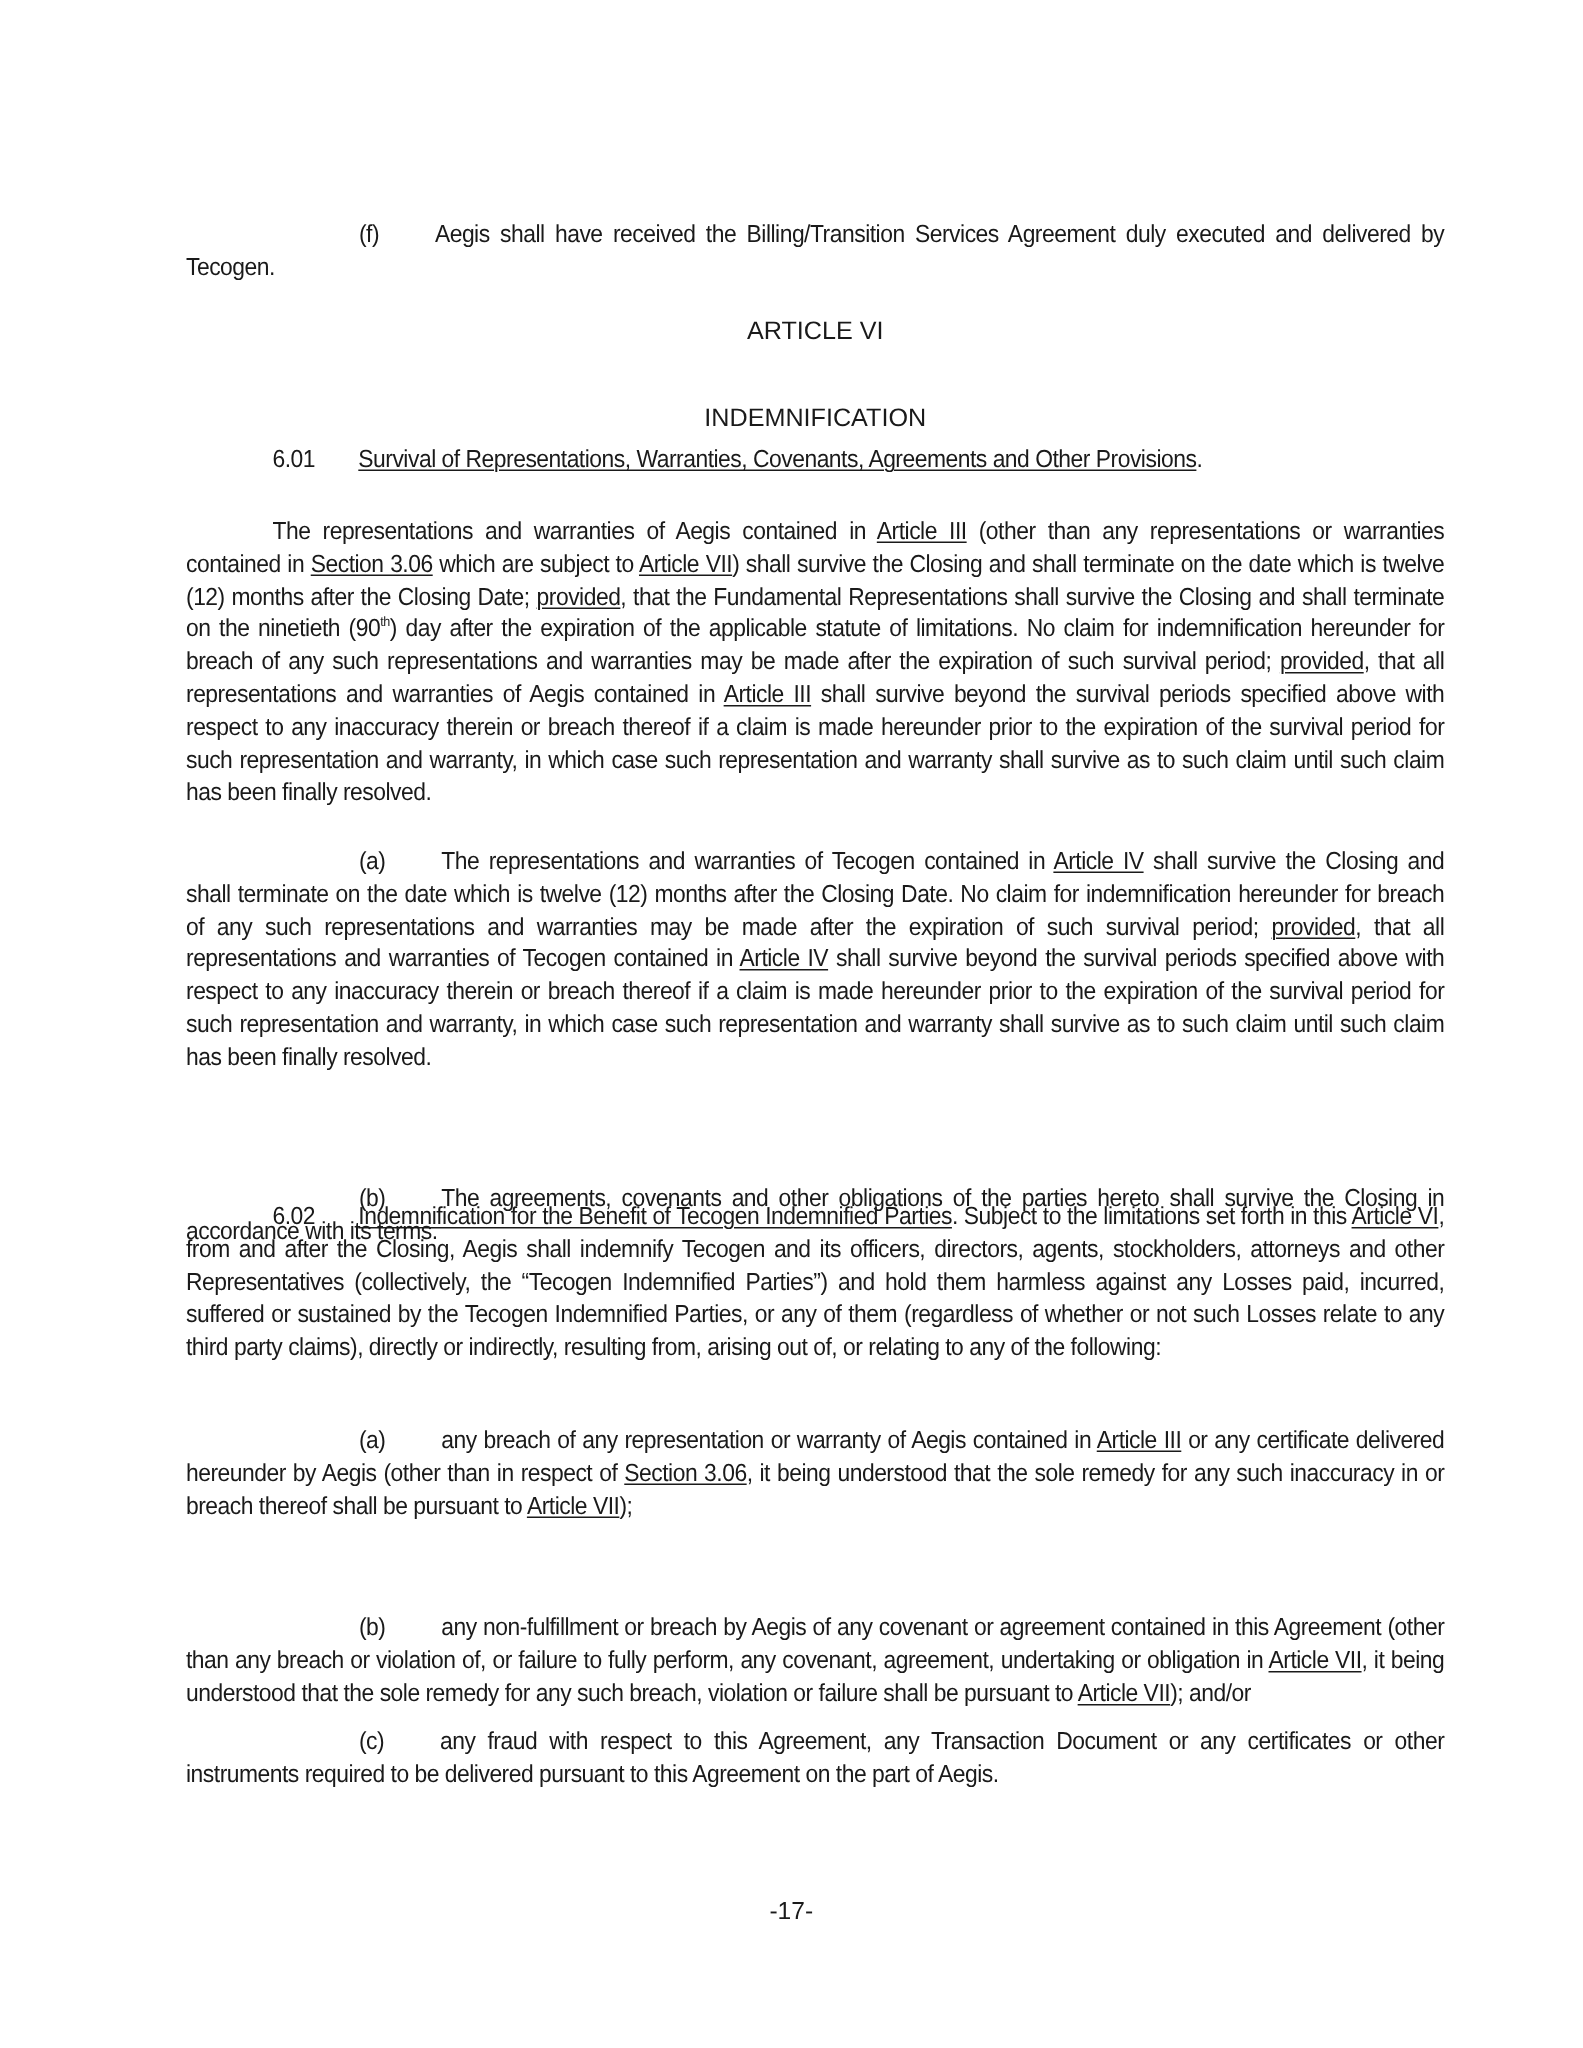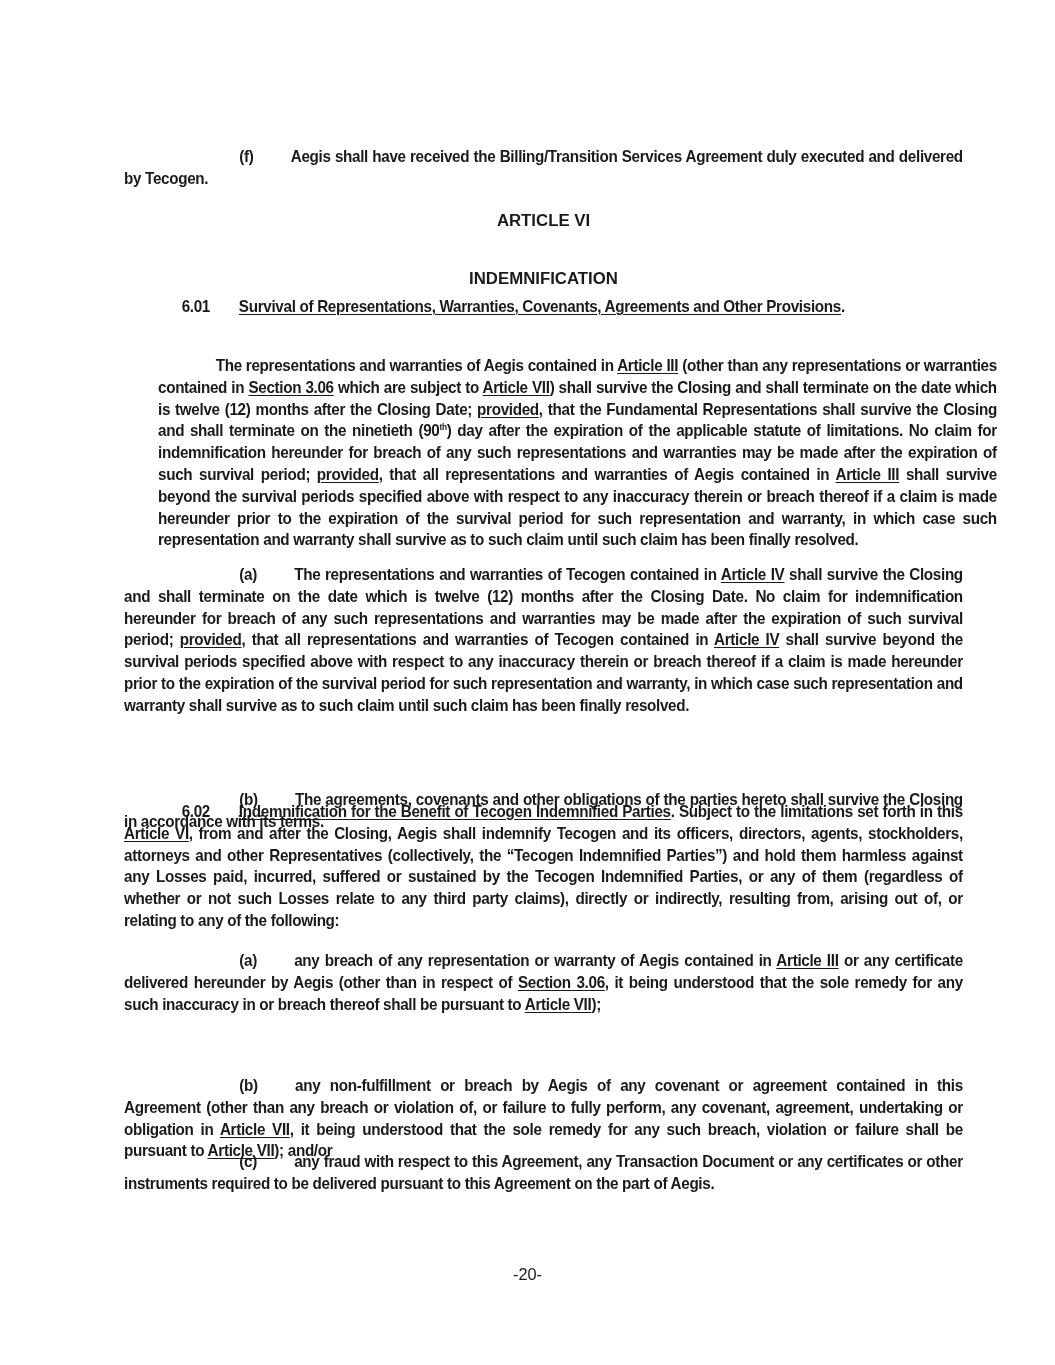--- a/index.html
+++ b/index.html
@@ -12,41 +12,41 @@
     }
     .content { position: absolute; left: 124px; width: 839px; }
     p { margin: 0; text-align: justify; text-align-last: left; letter-spacing: -0.35px; word-spacing: 0px; transform: scaleX(0.93); transform-origin: left top; width: 902px; }
     .u { text-decoration: underline; text-underline-offset: 2px; text-decoration-thickness: 1px; }
     .sup { font-size: 9px; vertical-align: super; line-height: 0; }
     .ind1 { text-indent: 62px; }
     .ind2 { text-indent: 124px; }
     .tab { display: inline-block; }
     .center { text-align: center; text-align-last: center; transform: none; width: 839px; letter-spacing: 0; }
     .heading { font-size: 16.8px; }
-    .blk { position: absolute; left: 0; width: 839px; font-weight: bold; }
+    .blk { position: absolute; left: 0; width: 839px; }
     .pagenum { position: absolute; left: 0; width: 1055px; top: 1264px; text-align: center; font-size: 16.4px; }
   </style>
 </head>
 <body>
 
 <div class="page">
   <div class="content" style="top:0;">
 
     <div class="blk" style="top:146px;">
       <p class="ind2"><span>(f)</span><span class="tab" style="width: 40px;"></span><span>Aegis shall have received the Billing/Transition Services Agreement duly executed and delivered by Tecogen.</span></p>
     </div>
 
     <div class="blk center heading" style="top:210px;">ARTICLE VI</div>
     <div class="blk center heading" style="top:268px;">INDEMNIFICATION</div>
 
     <div class="blk" style="top:296px;">
       <p class="ind1"><span>6.01</span><span class="tab" style="width:31px;"></span><span class="u">Survival of Representations, Warranties, Covenants, Agreements and Other Provisions</span><span>.</span></p>
     </div>
 
-    <div class="blk" style="top:355px;margin-left:34px;">
+    <div class="blk" style="top:344px;">
       <p class="ind1"><span>The representations and warranties of Aegis contained in </span><span class="u">Article III</span><span> (other than any representations or warranties contained in </span><span class="u">Section 3.06</span><span> which are subject to </span><span class="u">Article VII</span><span>) shall survive the Closing and shall terminate on the date which is twelve (12) months after the Closing Date; </span><span class="u">provided</span><span>, that the Fundamental Representations shall survive the Closing and shall terminate on the ninetieth (90</span><span class="sup">th</span><span>) day after the expiration of the applicable statute of limitations.  No claim for indemnification hereunder for breach of any such representations and warranties may be made after the expiration of such survival period; </span><span class="u">provided</span><span>, that all representations and warranties of Aegis contained in </span><span class="u">Article III</span><span> shall survive beyond the survival periods specified above with respect to any inaccuracy therein or breach thereof if a claim is made hereunder prior to the expiration of the survival period for such representation and warranty, in which case such representation and warranty shall survive as to such claim until such claim has been finally resolved.</span></p>
     </div>
 
     <div class="blk" style="top:564px;">
       <p class="ind2"><span>(a)</span><span class="tab" style="width: 40px;"></span><span>The representations and warranties of Tecogen contained in </span><span class="u">Article IV</span><span> shall survive the Closing and shall terminate on the date which is twelve (12) months after the Closing Date.  No claim for indemnification hereunder for breach of any such representations and warranties may be made after the expiration of such survival period; </span><span class="u">provided</span><span>, that all representations and warranties of Tecogen contained in </span><span class="u">Article IV</span><span> shall survive beyond the survival periods specified above with respect to any inaccuracy therein or breach thereof if a claim is made hereunder prior to the expiration of the survival period for such representation and warranty, in which case such representation and warranty shall survive as to such claim until such claim has been finally resolved.</span></p>
     </div>
 
     <div class="blk" style="top:789px;">
       <p class="ind2"><span>(b)</span><span class="tab" style="width: 40px;"></span><span>The agreements, covenants and other obligations of the parties hereto shall survive the Closing in accordance with its terms.</span></p>
     </div>
@@ -61,14 +61,14 @@
 
     <div class="blk" style="top:1075px;">
       <p class="ind2"><span>(b)</span><span class="tab" style="width: 40px;"></span><span>any non-fulfillment or breach by Aegis of any covenant or agreement contained in this Agreement (other than any breach or violation of, or failure to fully perform, any covenant, agreement, undertaking or obligation in </span><span class="u">Article VII</span><span>, it being understood that the sole remedy for any such breach, violation or failure shall be pursuant to </span><span class="u">Article VII</span><span>); and/or</span></p>
     </div>
 
     <div class="blk" style="top:1151px;">
       <p class="ind2"><span>(c)</span><span class="tab" style="width: 40px;"></span><span>any fraud with respect to this Agreement, any Transaction Document or any certificates or other instruments required to be delivered pursuant to this Agreement on the part of Aegis.</span></p>
     </div>
   </div>
 
-  <div class="pagenum">-20-</div>
+  <div class="pagenum">-17-</div>
 </div>
 
 </body></html>

